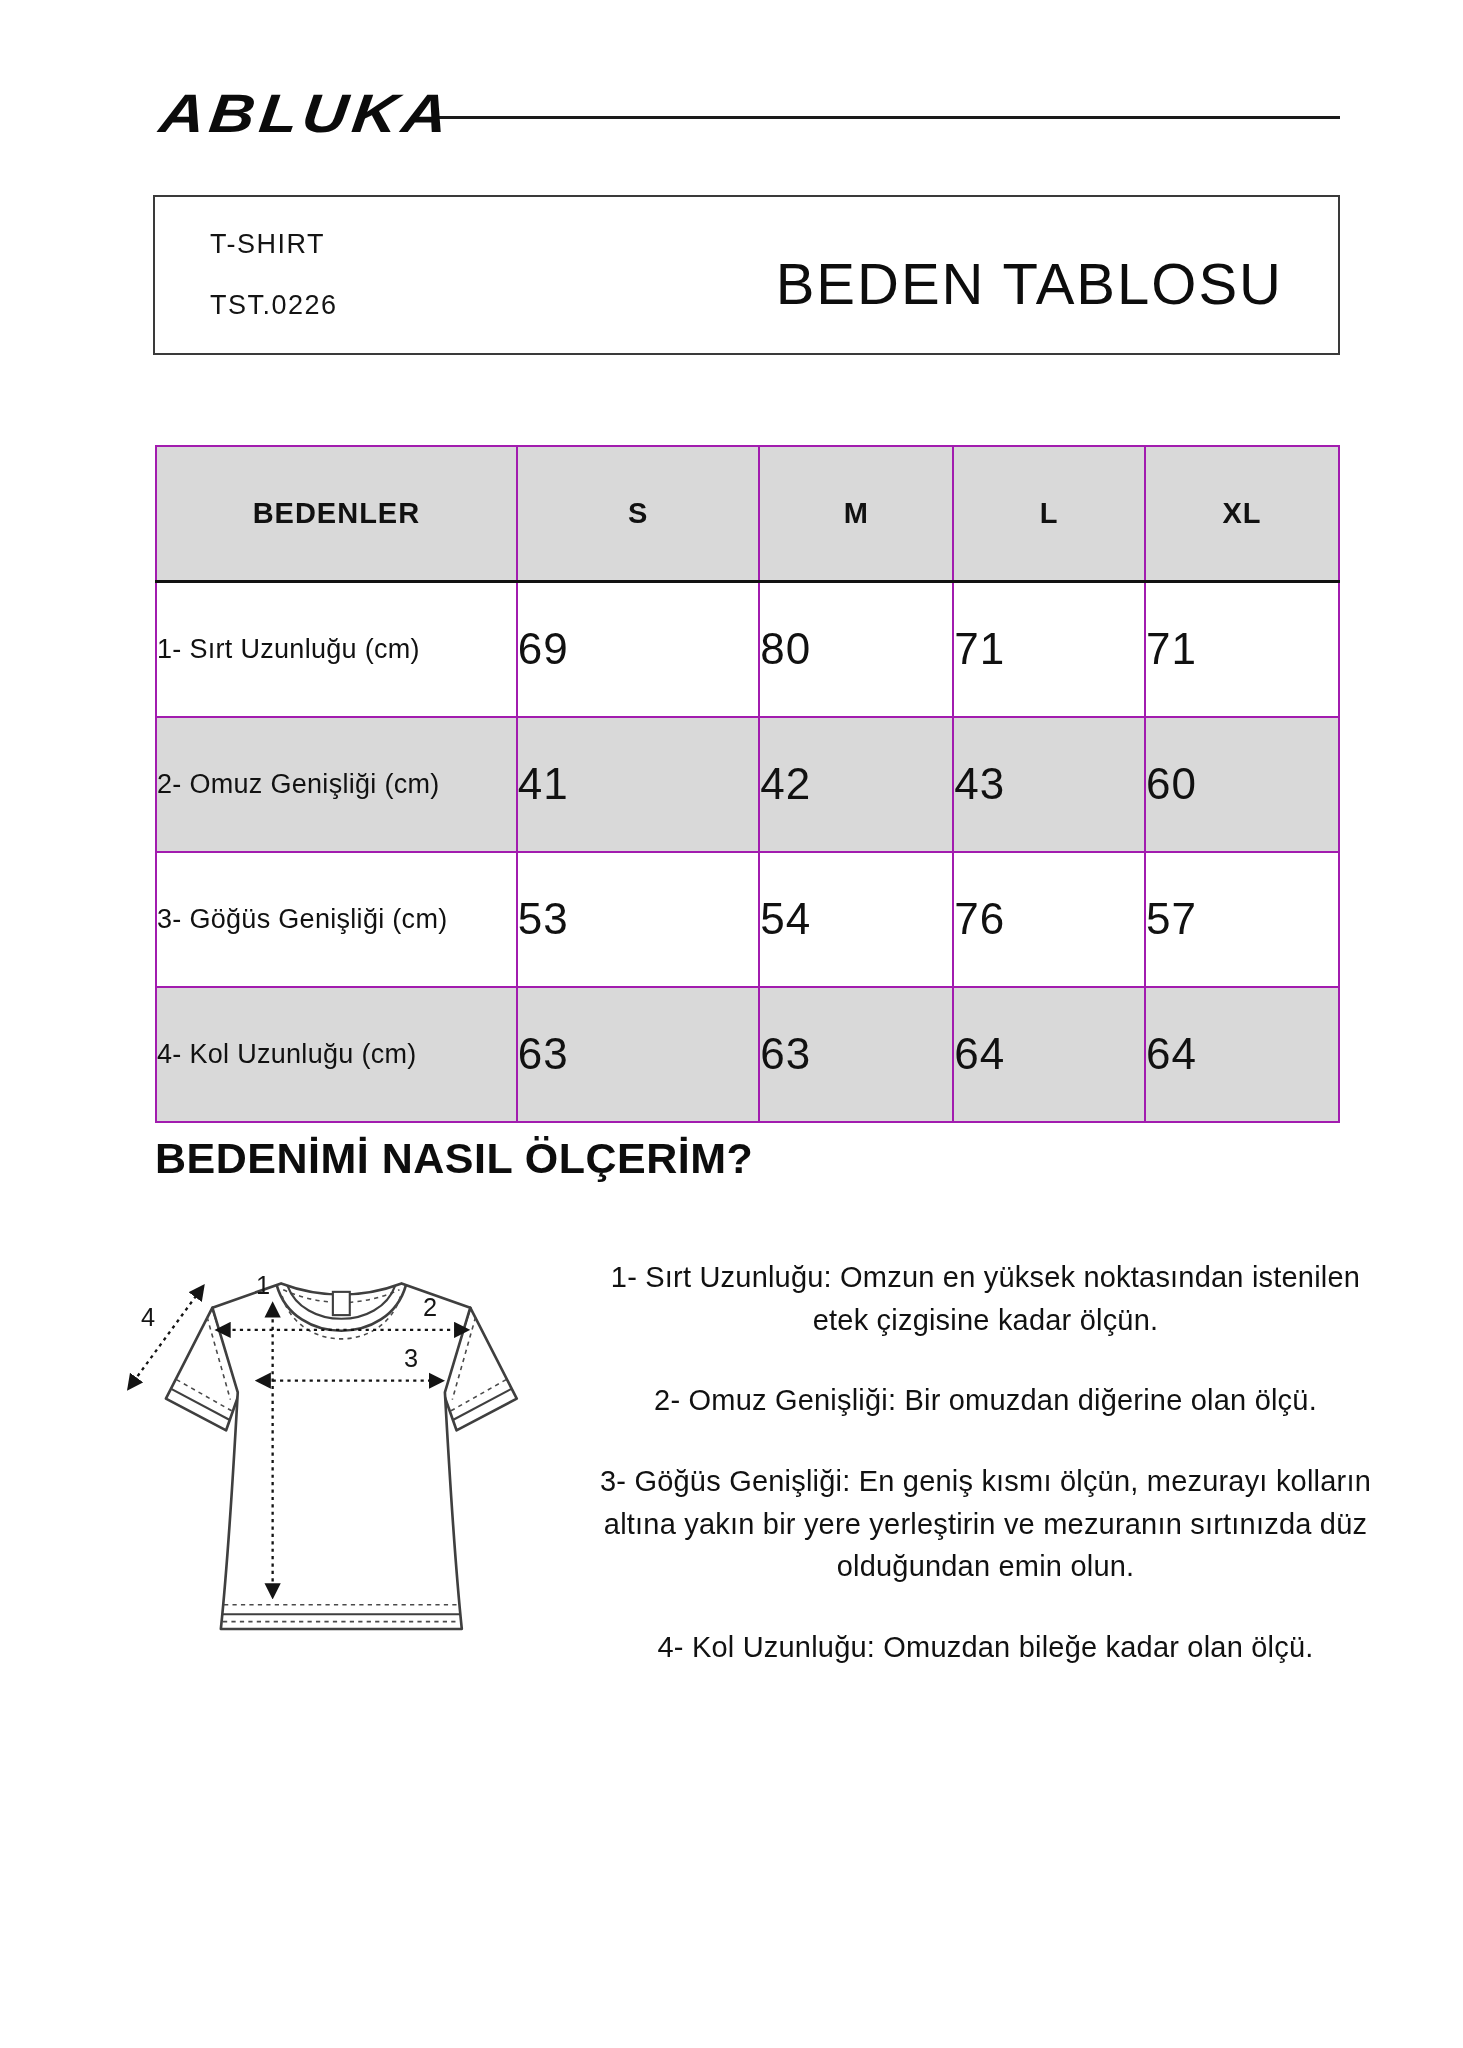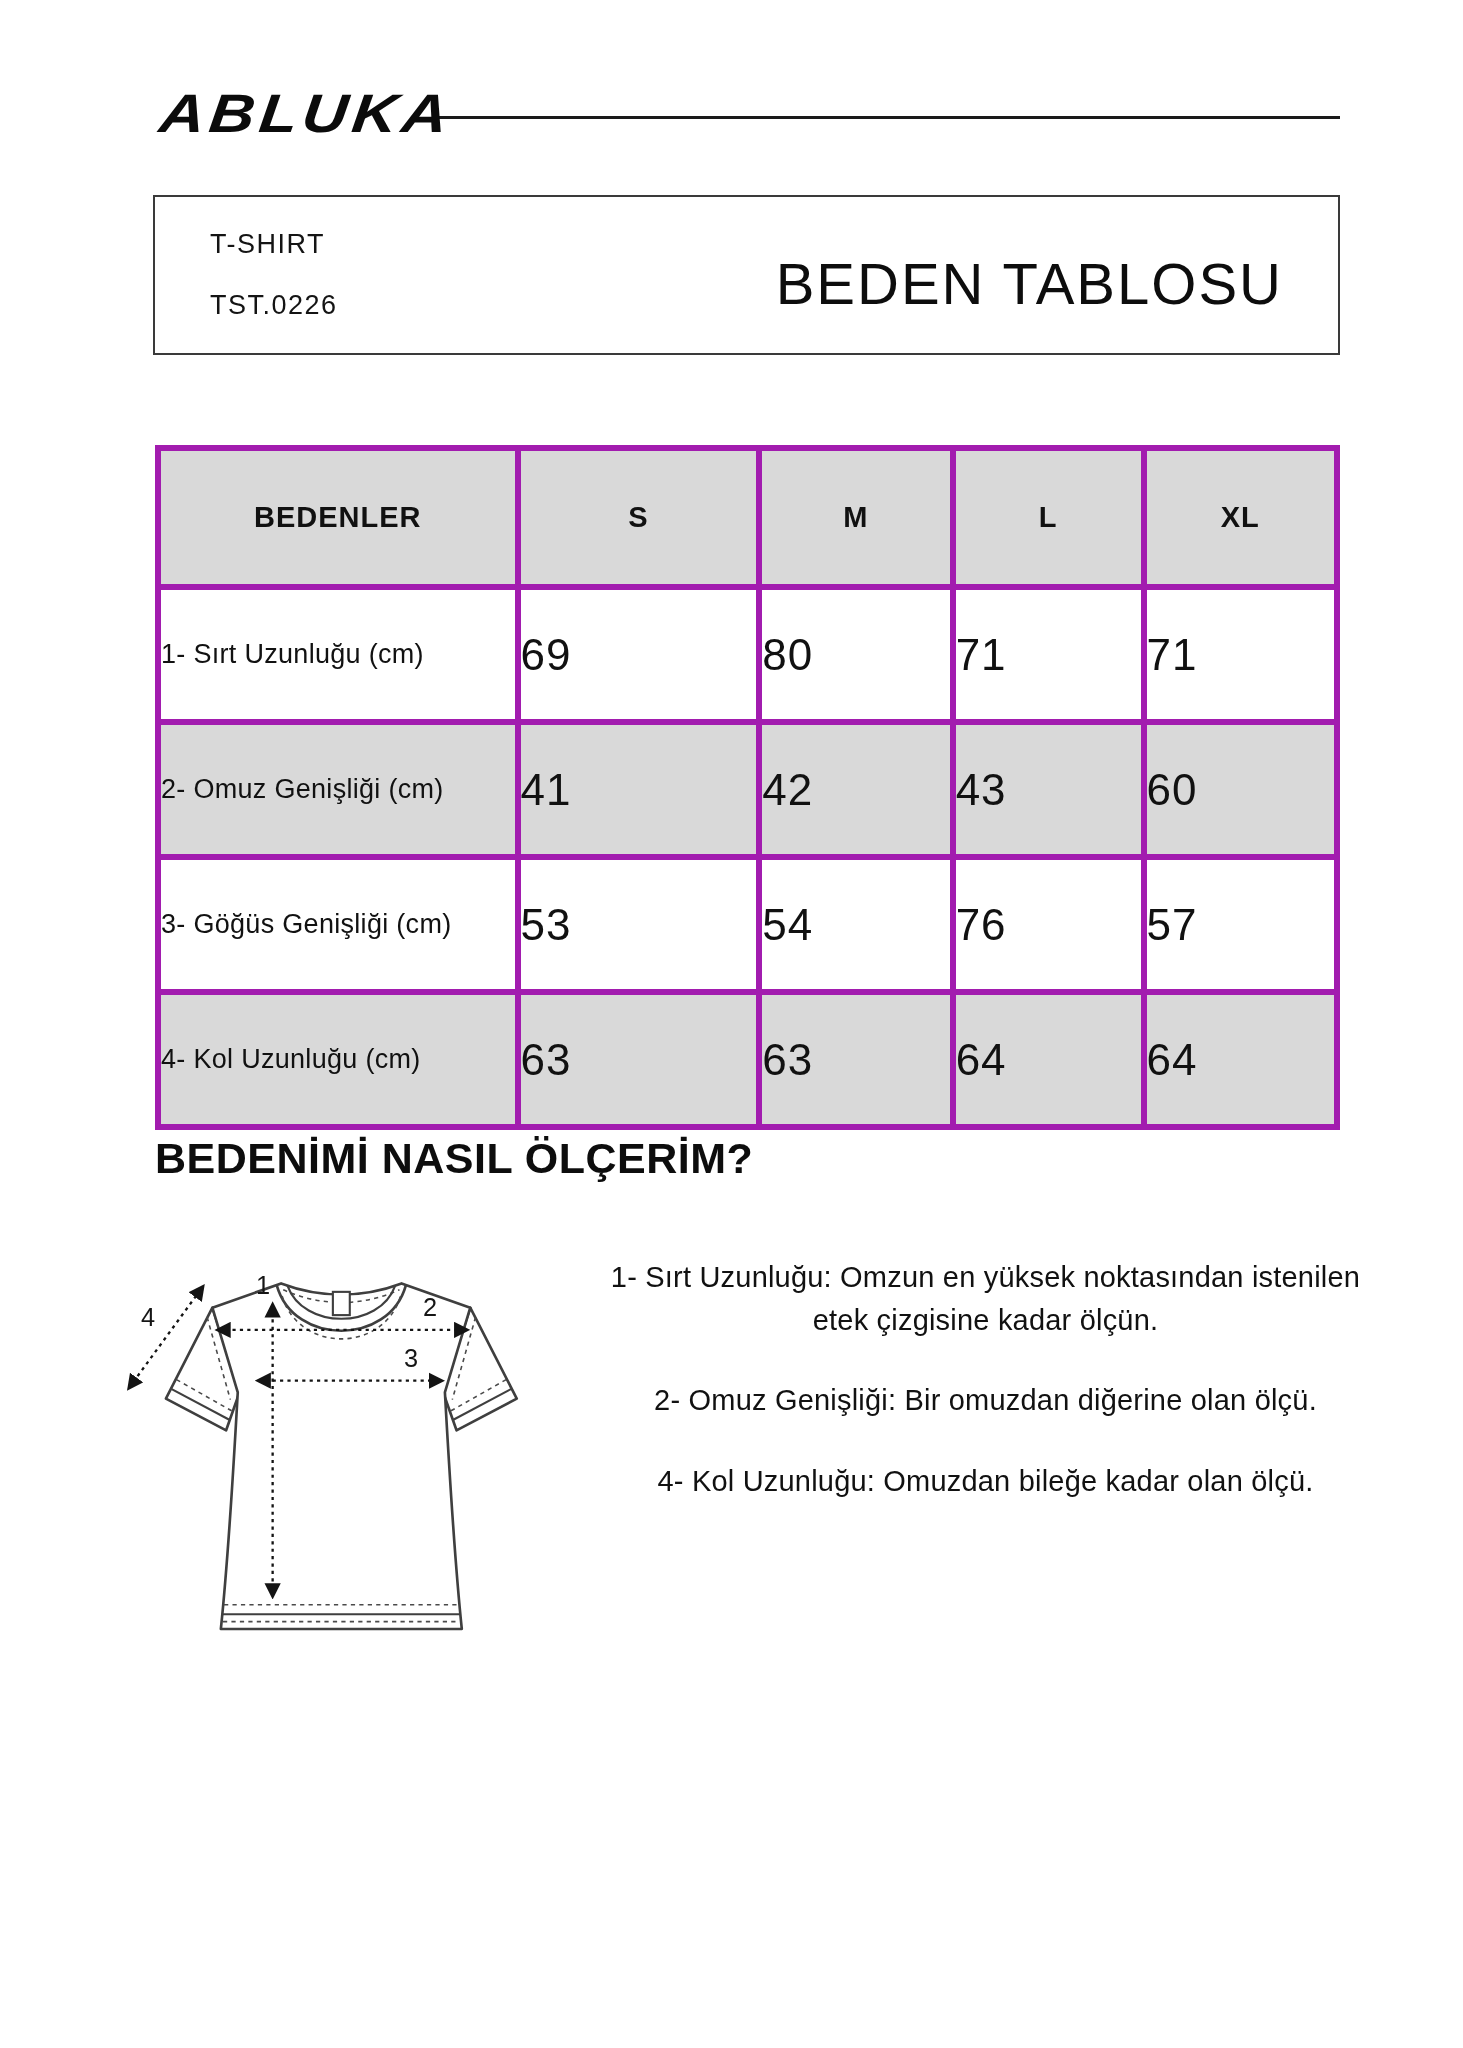--- a/index.html
+++ b/index.html
@@ -26,21 +26,21 @@
   .product-info { display:flex; flex-direction:column; gap:30px; }
   .product-info span { font-size:27px; letter-spacing:1.5px; color:#141414; }
   .size-title { font-size:58px; letter-spacing:2px; white-space:nowrap; color:#0d0d0d;margin-top:16px; }
 
   
   table.size-table {
     position:absolute; left:155px; top:445px; width:1185px; height:675px;
     border-collapse:collapse; table-layout:fixed;
   }
   .size-table th, .size-table td {
-    border:6px solid #a21caf; vertical-align:middle; padding:0;
+    border:2px solid #a21caf; vertical-align:middle; padding:0;
   }
   .size-table thead th {
     background:#d9d9d9; font-size:29px; font-weight:bold; letter-spacing:1px;
     height:133px; border-bottom:3px solid #111111;
   }
   .size-table tbody tr { height:135px; }
   .size-table tbody tr:nth-child(even) td { background:#d9d9d9; }
   .size-table td.row-label { font-size:27px; letter-spacing:0.3px; }
   .size-table td.value { font-size:44px; letter-spacing:1px; }
 
@@ -187,16 +187,17 @@
       <text x="143" y="50" text-anchor="middle">1</text>
       <text x="301" y="71" text-anchor="middle">2</text>
       <text x="283" y="119" text-anchor="middle">3</text>
       <text x="34" y="80" text-anchor="middle">4</text>
     </svg>
   </div>
 
   <div class="instructions">
       <p>1- Sırt Uzunluğu: Omzun en yüksek noktasından istenilen etek çizgisine kadar ölçün.</p>
       <p>2- Omuz Genişliği: Bir omuzdan diğerine olan ölçü.</p>
+      <p>3- Göğüs Genişliği: En geniş kısmı ölçün, mezurayı kolların altına yakın bir yere yerleştirin ve mezuranın sırtınızda düz olduğundan emin olun.</p>
       <p>4- Kol Uzunluğu: Omuzdan bileğe kadar olan ölçü.</p>
     </div>
 
 </div>
 
 </body></html>

